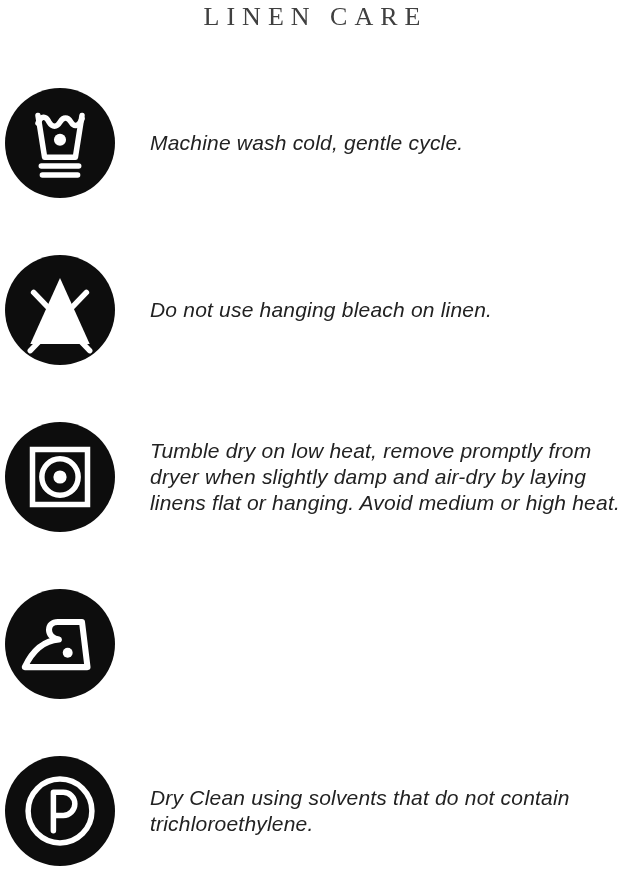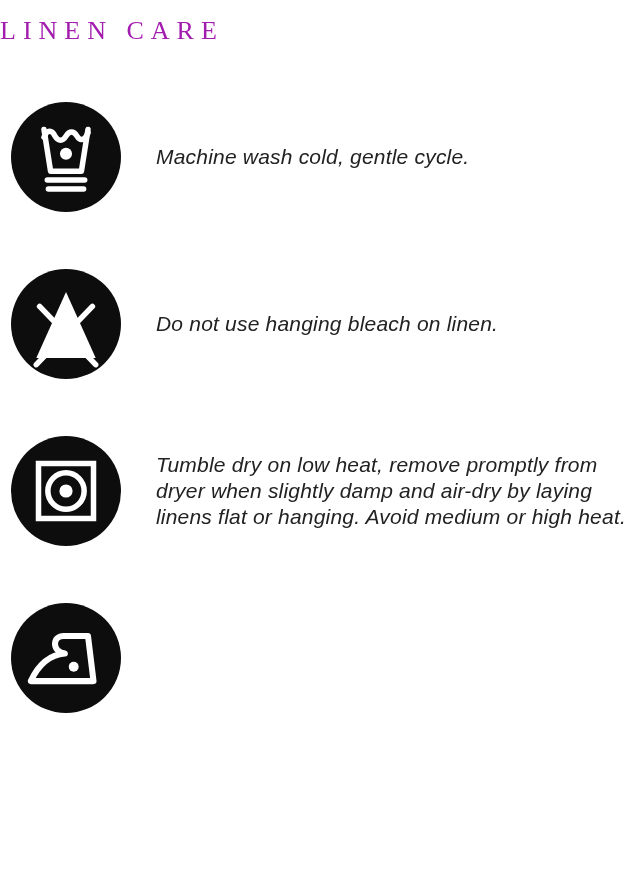--- a/index.html
+++ b/index.html
@@ -4,34 +4,34 @@
 <style>
   html,body { margin:0; padding:0; }
   .page {
     width:631px; height:879px;
     background:#ffffff;
     font-family:"Liberation Sans", sans-serif;
     overflow:hidden;
     position:relative;
   }
   .title {
-    padding-top:15px;
-    text-align:left;
+    padding-top:1px;
+    text-align:center;
     font-family:"Liberation Serif", serif;
     font-weight:400;
     font-size:26px;
     line-height:32px;
     letter-spacing:7px;
-    color:#a21caf;
+    color:#404040;
   }
   .rows { margin-top:55px; }
   .care-row {
     display:flex;
     align-items:center;
-    padding-left:11px;
+    padding-left:5px;
     margin-bottom:57px;
   }
   .icon-wrap {
     flex:0 0 110px;
     width:110px; height:110px;
   }
   .icon-wrap svg { display:block; width:110px; height:110px; }
   .care-text {
     margin-left:35px;
     width:478px;
@@ -96,15 +96,25 @@
     <div class="care-row">
       <div class="icon-wrap">
         <svg viewBox="0 0 100 100">
           <circle cx="50" cy="50" r="50" fill="#0d0d0d"></circle>
           <path d="M70 30 L75 71 L18 71 C26 54 36 47 49 46 C43 45 40 41 40 37 C40 33 43 30 48 30 Z" fill="none" stroke="#ffffff" stroke-width="5.5" stroke-linejoin="round" stroke-linecap="round"></path>
           <circle cx="57" cy="58" r="4.5" fill="#ffffff"></circle>
         </svg>
       </div>
     </div>
 
+    <div class="care-row">
+      <div class="icon-wrap">
+        <svg viewBox="0 0 100 100">
+          <circle cx="50" cy="50" r="50" fill="#0d0d0d"></circle>
+          <circle cx="50" cy="50" r="29" fill="none" stroke="#ffffff" stroke-width="5"></circle>
+          <path d="M44 68 L44 33 L53 33 A10.5 10.5 0 0 1 53 54 L44 54" fill="none" stroke="#ffffff" stroke-width="5" stroke-linecap="round" stroke-linejoin="round"></path>
+        </svg>
+      </div>
+      <div class="care-text">Dry Clean using solvents that do not contain trichloroethylene.</div>
+    </div>
 
   </div>
 </div>
 
 </body></html>

